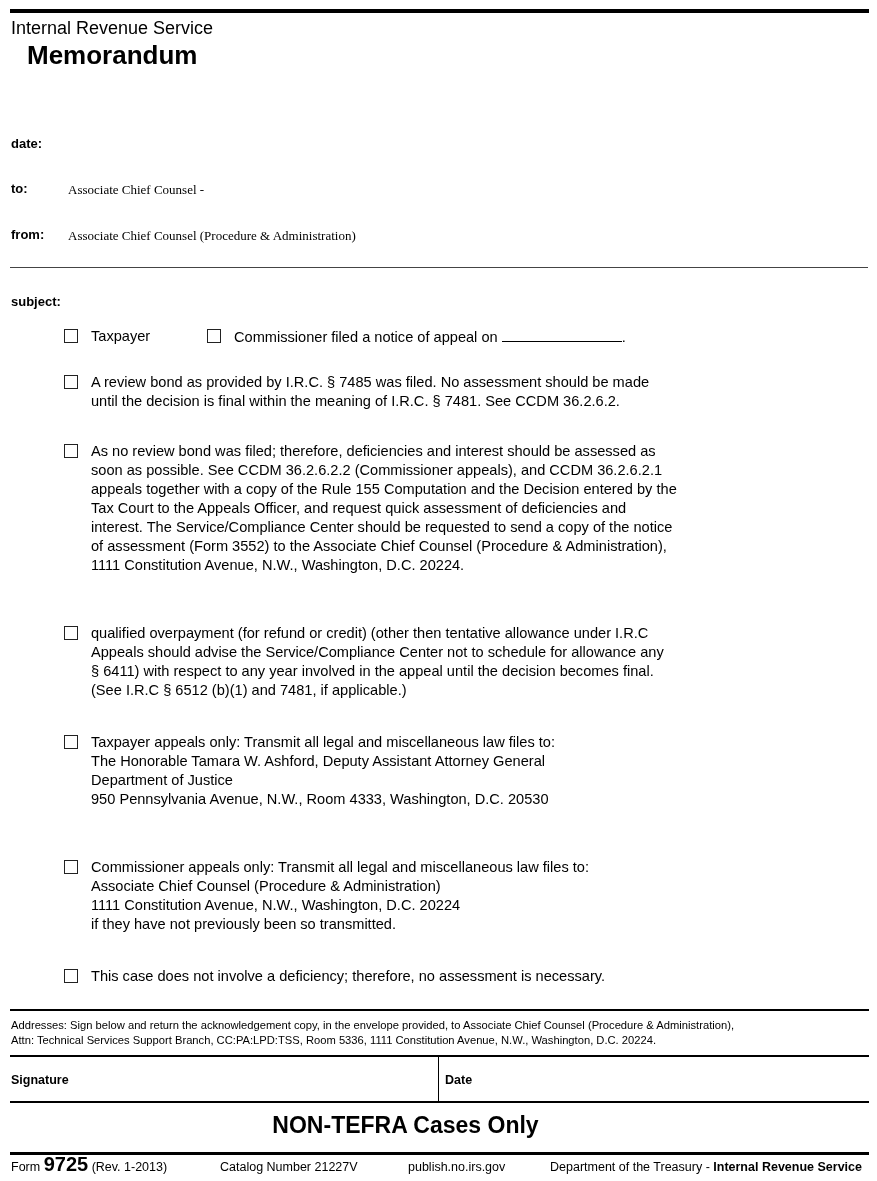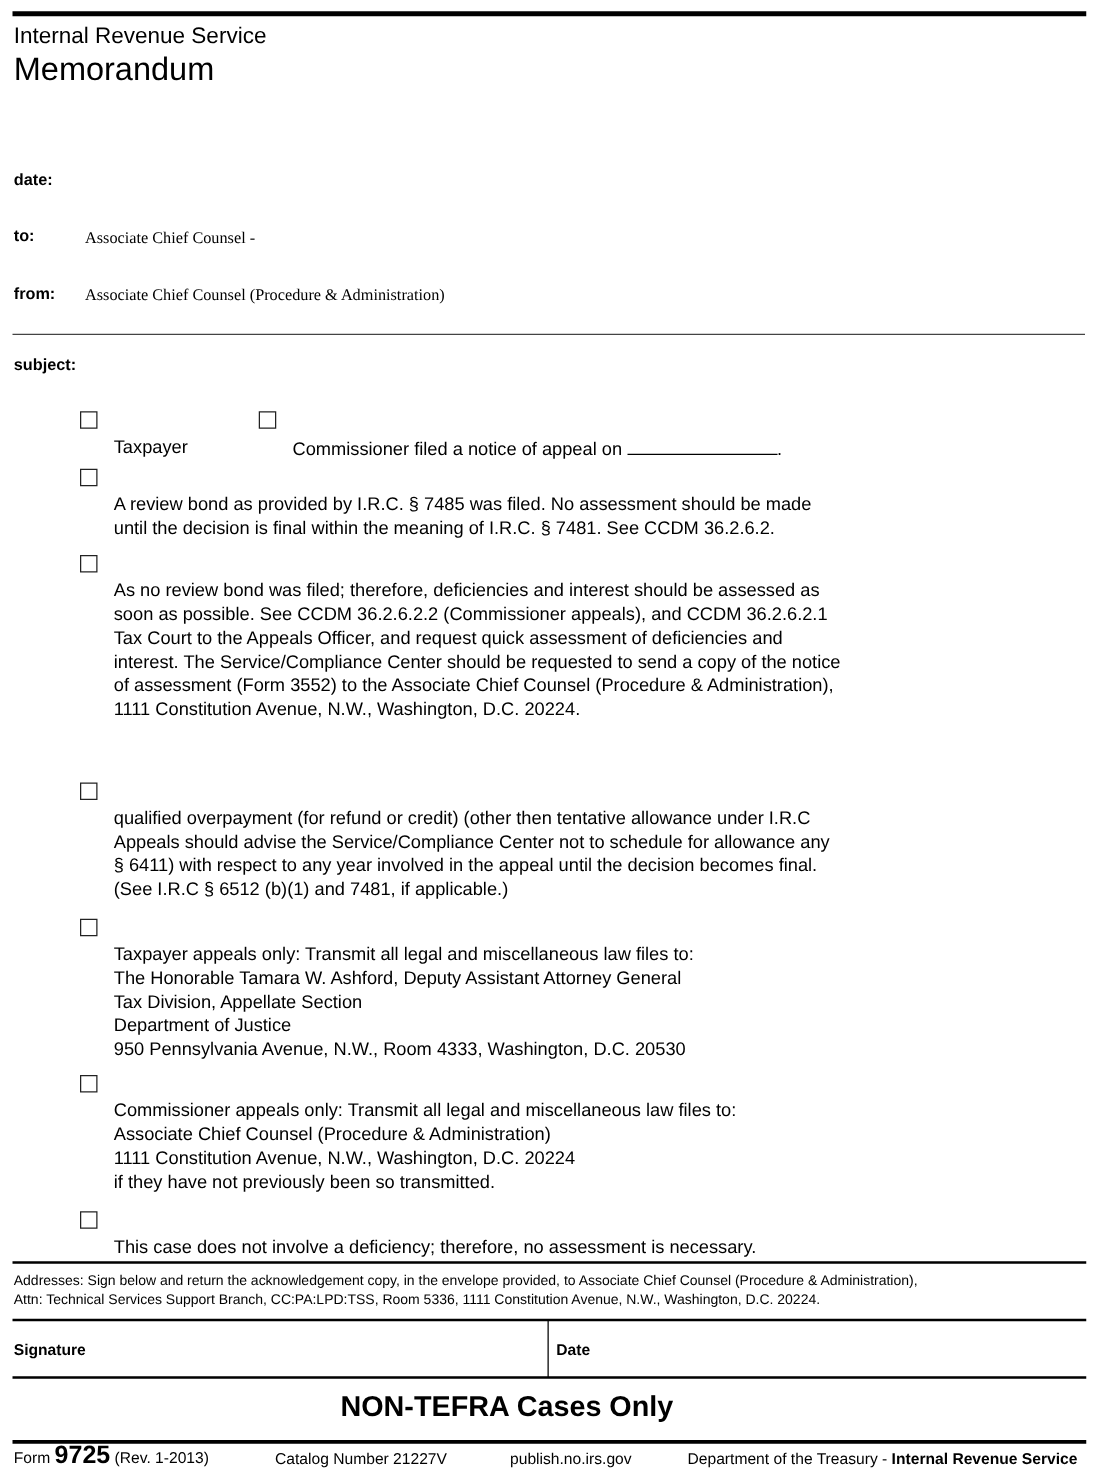--- a/index.html
+++ b/index.html
@@ -1,27 +1,27 @@
 <!DOCTYPE html>
 <html><head>
   <meta charset="utf-8">
   <style>
     html, body { margin: 0; padding: 0; background: #ffffff; }
     body { width: 877px; height: 1181px; position: relative; overflow: hidden; color: #000; font-family: "Liberation Sans", sans-serif; }
     .abs { position: absolute; }
     .topbar { left: 10px; top: 9px; width: 859px; height: 4px; background: #000; }
     .agency { left: 11px; top: 17px; font-size: 18px; line-height: 22px; }
-    .title { left: 11px; top: 39px; font-size: 26px; line-height: 32px; font-weight: normal; }
+    .title { left: 27px; top: 39px; font-size: 26px; line-height: 32px; font-weight: bold; }
     .hlabel { left: 11px; font-size: 13px; font-weight: bold; line-height: 16px; }
     .hvalue { left: 68px; font-family: "Liberation Serif", serif; font-size: 13px; line-height: 16px; text-align: right; }
     .rule-thin { left: 10px; width: 858px; height: 1px; background: #444; }
     .rule { left: 10px; width: 859px; height: 2px; background: #000; }
     .rule-thick { left: 10px; width: 859px; height: 3px; background: #000; }
     .cb { width: 14px; height: 14px; border: 1px solid #222; box-sizing: border-box; background: #fff; cursor: pointer; }
-    .item { left: 91px; font-size: 14.6px; line-height: 19px; margin-top: 22px; }
+    .item { left: 91px; font-size: 14.6px; line-height: 19px; }
     .item div { white-space: nowrap; }
     .blank { display: inline-block; width: 120px; border-bottom: 1px solid #000; height: 14px; vertical-align: baseline; margin-left: 4px; }
     .addr { left: 11px; top: 1018px; font-size: 11.2px; line-height: 15px; }
     .addr div { white-space: nowrap; }
     .sig-label { top: 1073px; font-size: 12.5px; font-weight: bold; }
     .vdiv { left: 438px; top: 1056px; width: 1px; height: 46px; background: #000; }
     .nontefra { left: 0; width: 811px; top: 1111px; text-align: center; font-size: 23px; font-weight: bold; line-height: 28px; }
     .footer { top: 1160px; font-size: 12.5px; line-height: 15px; white-space: nowrap; }
     .formnum { font-size: 20px; font-weight: bold; }
   </style>
@@ -36,59 +36,59 @@
 <div class="abs hvalue" style="top:136px; width:300px; height:16px"></div>
 
 <div class="abs hlabel" style="top:181px">to:</div>
 <div class="abs hvalue" style="top:182px">Associate Chief Counsel -</div>
 
 <div class="abs hlabel" style="top:227px">from:</div>
 <div class="abs hvalue" style="top:228px">Associate Chief Counsel (Procedure &amp; Administration)</div>
 
 <div class="abs rule-thin" style="top:267px"></div>
 
-<div class="abs hlabel" style="top:284px">subject:</div>
+<div class="abs hlabel" style="top:294px">subject:</div>
 <div class="abs hvalue" style="top:283px; width:700px; height:16px"></div>
 
 <div class="abs cb" style="left:64px; top:329px"></div>
 <div class="abs item" style="top:327px">Taxpayer</div>
 <div class="abs cb" style="left:207px; top:329px"></div>
 <div class="abs item" style="left:234px; top:327px; white-space:nowrap">
   <span>Commissioner filed a notice of appeal on</span><span class="blank"></span><span>.</span>
 </div>
 
 <div class="abs cb" style="left:64px; top:375px"></div>
 <div class="abs item" style="top:373px">
   <div>A review bond as provided by I.R.C. § 7485 was filed. No assessment should be made</div>
   <div>until the decision is final within the meaning of I.R.C. § 7481. See CCDM 36.2.6.2.</div>
 </div>
 
 <div class="abs cb" style="left:64px; top:444px"></div>
 <div class="abs item" style="top:442px">
   <div>As no review bond was filed; therefore, deficiencies and interest should be assessed as</div>
   <div>soon as possible. See CCDM 36.2.6.2.2 (Commissioner appeals), and CCDM 36.2.6.2.1</div>
+  <div>appeals together with a copy of the Rule 155 Computation and the Decision entered by the</div>
   <div>Tax Court to the Appeals Officer, and request quick assessment of deficiencies and</div>
   <div>interest. The Service/Compliance Center should be requested to send a copy of the notice</div>
   <div>of assessment (Form 3552) to the Associate Chief Counsel (Procedure &amp; Administration),</div>
   <div>1111 Constitution Avenue, N.W., Washington, D.C. 20224.</div>
 </div>
 
 <div class="abs cb" style="left:64px; top:626px"></div>
 <div class="abs item" style="top:624px">
   <div>qualified overpayment (for refund or credit) (other then tentative allowance under I.R.C</div>
   <div>Appeals should advise the Service/Compliance Center not to schedule for allowance any</div>
   <div>§ 6411) with respect to any year involved in the appeal until the decision becomes final.</div>
   <div>(See I.R.C § 6512 (b)(1) and 7481, if applicable.)</div>
 </div>
 
 <div class="abs cb" style="left:64px; top:735px"></div>
 <div class="abs item" style="top:733px">
   <div>Taxpayer appeals only: Transmit all legal and miscellaneous law files to:</div>
   <div>The Honorable Tamara W. Ashford, Deputy Assistant Attorney General</div>
-  <div>Tax Division, Appellate Section</div>
   <div>Department of Justice</div>
   <div>950 Pennsylvania Avenue, N.W., Room 4333, Washington, D.C. 20530</div>
 </div>
 
 <div class="abs cb" style="left:64px; top:860px"></div>
 <div class="abs item" style="top:858px">
   <div>Commissioner appeals only: Transmit all legal and miscellaneous law files to:</div>
   <div>Associate Chief Counsel (Procedure &amp; Administration)</div>
   <div>1111 Constitution Avenue, N.W., Washington, D.C. 20224</div>
   <div>if they have not previously been so transmitted.</div>

